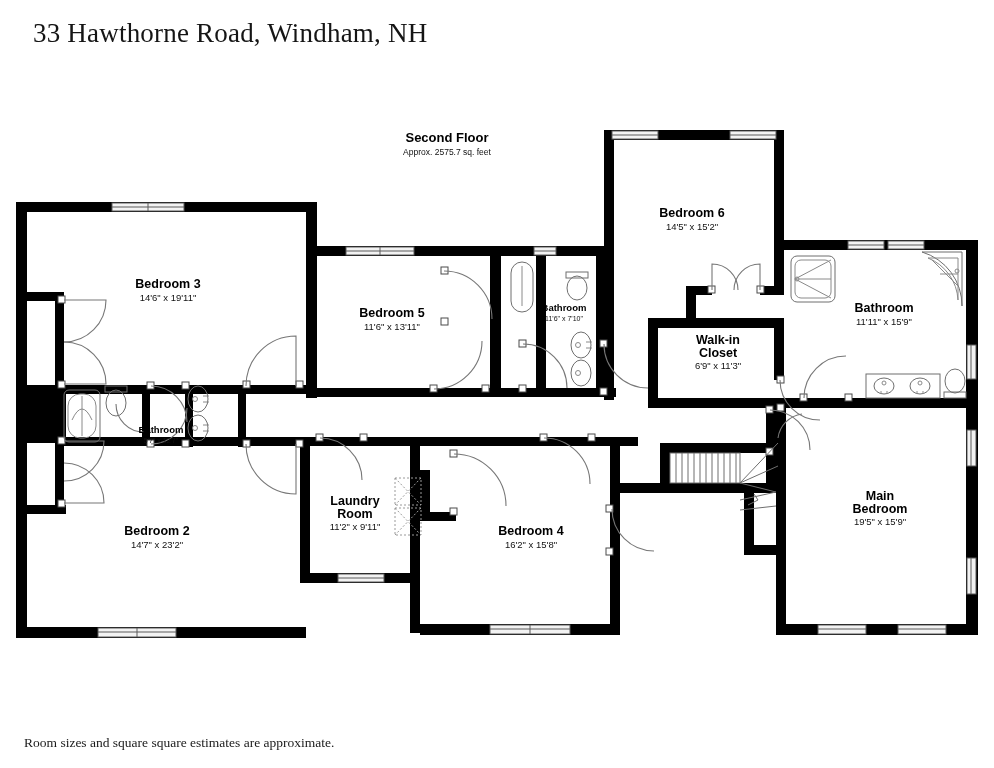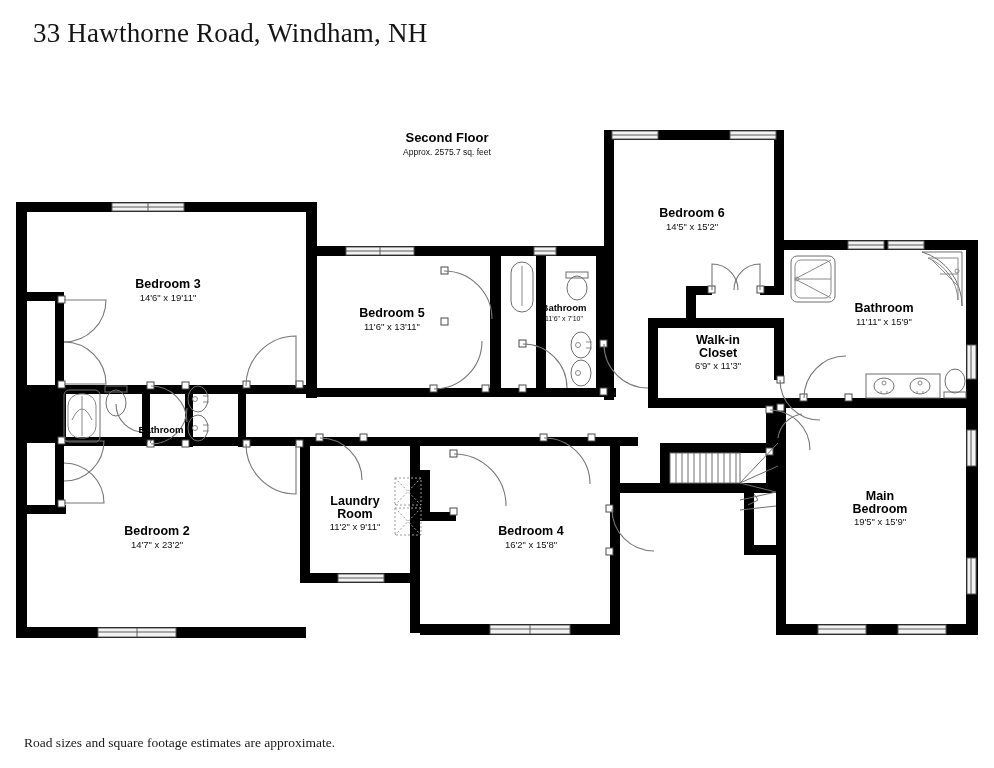--- a/index.html
+++ b/index.html
@@ -551,13 +551,13 @@
     <g>
       <text class="room-name" x="531" y="535">Bedroom 4</text>
       <text class="room-dim" x="531" y="548">16'2" x 15'8"</text>
     </g>
   </g>
 
 </svg>
 </div>
 
 <div id="page-title">33 Hawthorne Road, Windham, NH</div>
-<div id="footer-note">Road sizes and square footage estimates are approximate.</div>
+<div id="footer-note">Room sizes and square square estimates are approximate.</div>
 
 </body></html>

